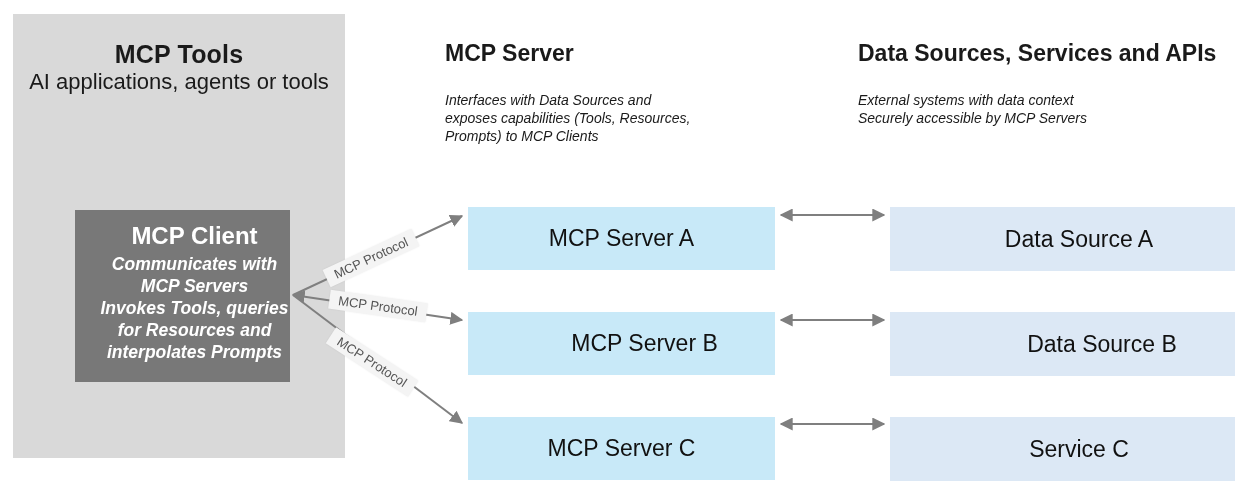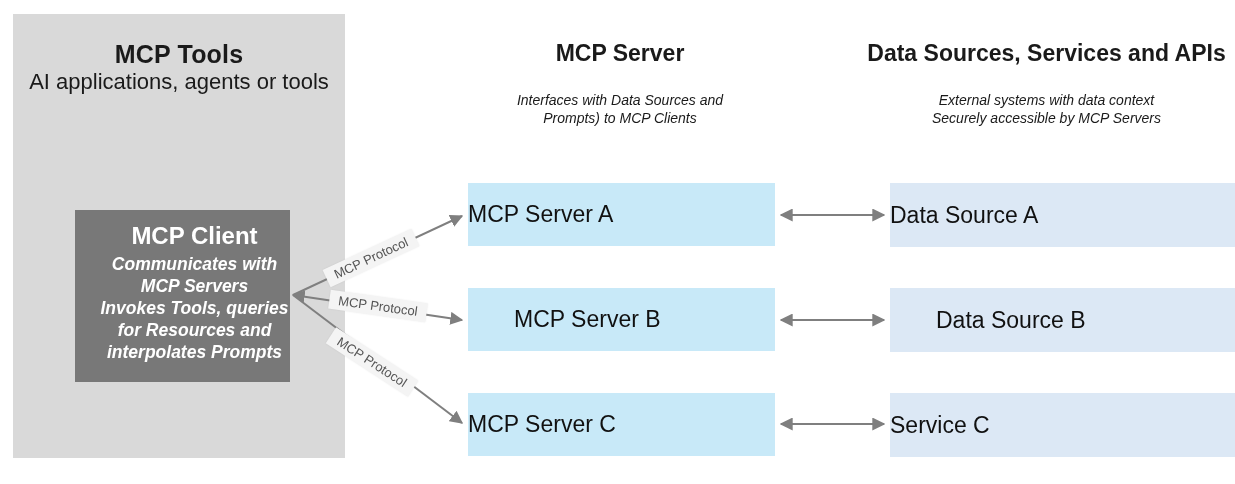--- a/index.html
+++ b/index.html
@@ -15,28 +15,28 @@
   .host-box{position:absolute;left:13px;top:14px;width:332px;height:444px;background:var(--host-bg);}
   .host-header{position:absolute;left:0;top:26px;width:100%;text-align:center;}
   .host-title{font-size:25px;font-weight:700;letter-spacing:.2px;}
   .host-sub{margin-top:0;font-size:22px;}
 
   .client-box{position:absolute;left:62px;top:196px;width:215px;height:172px;background:var(--client-bg);
               color:var(--client-text);text-align:center;padding-top:12px;padding-left:24px;}
   .client-title{font-size:24px;font-weight:700;margin-bottom:3px;}
   .client-line{font-size:17.5px;font-style:italic;line-height:1.26;font-weight:bold;}
 
-  .col-header{position:absolute;text-align:center;}
+  .col-header{position:absolute;}
   .col-header.server{left:445px;top:40px;width:350px;}
   .col-header.data{left:858px;top:40px;width:377px;}
   .col-title{font-size:23px;font-weight:700;white-space:nowrap;}
   .col-sub{margin-top:24px;font-size:14px;font-style:italic;line-height:1.3;}
 
-  .node{position:absolute;display:flex;align-items:center;
-        font-size:23px;color:#111;}
+  .node{position:absolute;display:flex;align-items:center;justify-content:center;
+        font-size:23px;color:#111;margin-top:24px;}
   .server-node{left:468px;width:307px;height:63px;background:var(--server-box-bg);}
   .data-node{left:890px;width:378px;height:64px;background:var(--data-box-bg);
              clip-path:polygon(0 0,calc(100% - 16px) 0,100% 16px,100% 100%,0 100%);}
   .row-a{top:183px;} .row-b{top:288px;padding-left:46px;} .row-c{top:393px;}
 
   svg.wires{position:absolute;left:0;top:0;width:1235px;height:484px;pointer-events:none;z-index:1;}
   svg.wires line{stroke:var(--arrow);stroke-width:2;}
   svg.wires .head{fill:var(--arrow);}
 
   .proto-label{position:absolute;z-index:2;background:var(--label-bg);color:var(--label-text);
@@ -63,20 +63,21 @@
     <div class="client-line">MCP Servers</div>
     <div class="client-line">Invokes Tools, queries</div>
     <div class="client-line">for Resources and</div>
     <div class="client-line">interpolates Prompts</div>
   </div>
 
   <div class="col-header server">
     <div class="col-title">MCP Server</div>
     <div class="col-sub">
       <div>Interfaces with Data Sources and</div>
+      <div>exposes capabilities (Tools, Resources,</div>
       <div>Prompts) to MCP Clients</div>
     </div>
   </div>
 
   <div class="col-header data">
     <div class="col-title">Data Sources, Services and APIs</div>
     <div class="col-sub">
       <div>External systems with data context</div>
       <div>Securely accessible by MCP Servers</div>
     </div>

